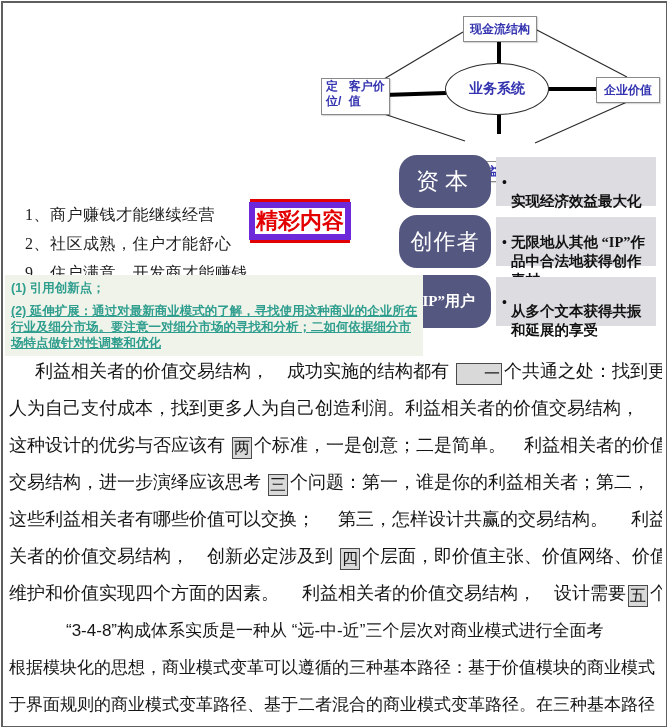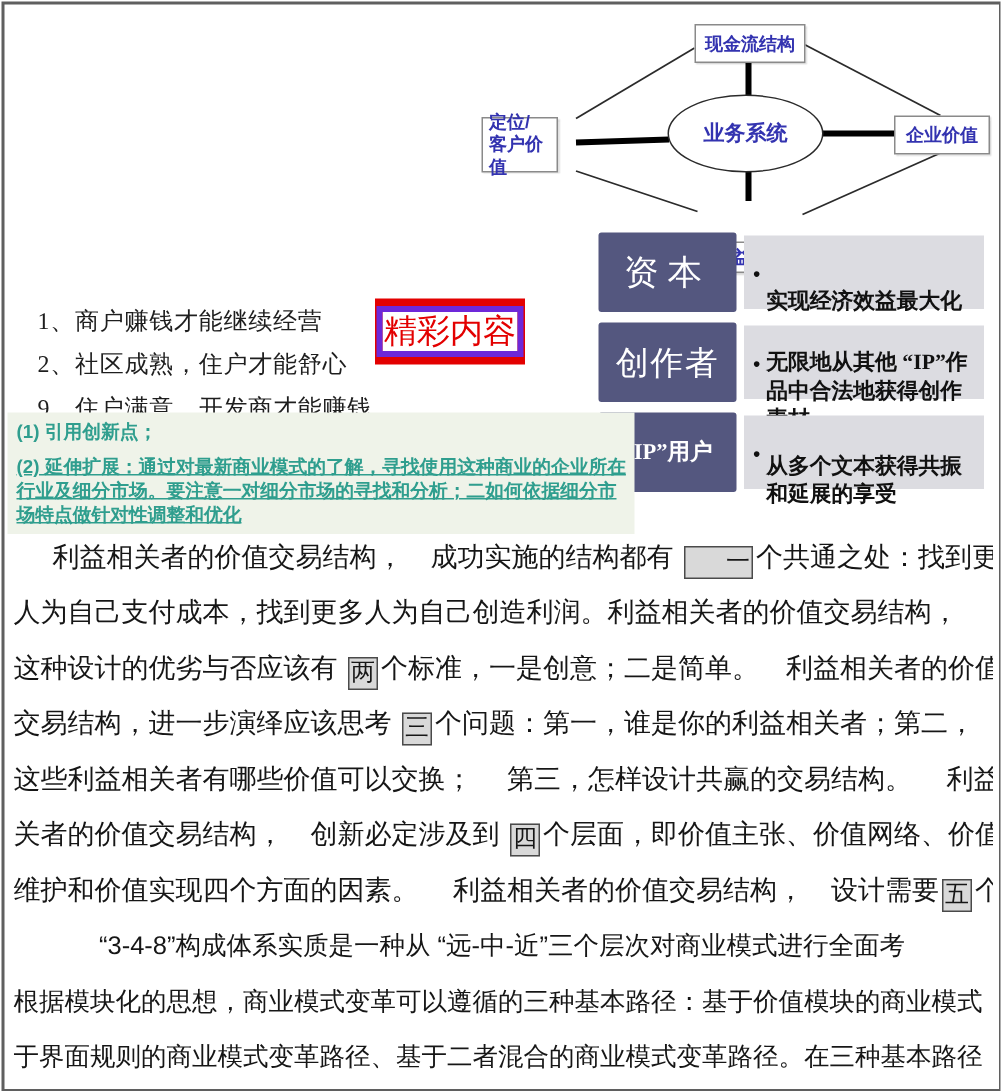--- a/index.html
+++ b/index.html
@@ -23,53 +23,53 @@
   
   .dia{position:absolute;left:315px;top:5px;width:348px;height:150px;}
   .dia svg{position:absolute;left:0;top:0;}
   .dbox{
     position:absolute;background:#fff;border:1px solid #8a8a8a;
     color:#3333b0;font-weight:bold;font-size:12px;
     display:flex;align-items:center;justify-content:center;
     box-shadow:1px 1px 1px rgba(0,0,0,.15);
   }
   .d-top{left:145px;top:8px;width:72px;height:24px;}
-  .d-left{left:3px;top:70px;width:51px;height:37px;flex-direction:column;align-items:flex-start;justify-content:center;padding-left:4px;box-sizing:border-box;line-height:15px;}
+  .d-left{left:3px;top:70px;width:69px;height:37px;flex-direction:row;align-items:flex-start;justify-content:center;padding-left:4px;box-sizing:border-box;line-height:15px;}
   .d-right{left:278px;top:69px;width:62px;height:24px;}
   .d-bottom{left:147px;top:125px;width:70px;height:19px;margin-top:28px;}
   .d-ellipse{
     position:absolute;left:127px;top:55px;width:102px;height:50px;border-radius:50%;
     border:1.5px solid #2b2b2b;background:#fff;color:#3333b0;font-weight:bold;font-size:14px;
     display:flex;align-items:center;justify-content:center;
   }
   
   .numlist{
     position:absolute;left:22px;top:197px;
     font-family:"Liberation Serif","DejaVu Serif",serif;
     font-size:16px;color:#1e1e1e;line-height:29px;letter-spacing:.5px;
   }
   
   .stamp{
     position:absolute;left:247px;top:196px;width:100px;height:44px;box-sizing:border-box;
     border:5px solid #e30000;background:#fff;
     display:flex;align-items:center;justify-content:center;padding:1px;
   }
   .stamp .inner{
-    border:4px solid #6d28d9;color:#e30000;font-weight:normal;font-size:22px;
+    border:6px solid #6d28d9;color:#e30000;font-weight:bold;font-size:22px;
     font-family:"Liberation Serif","DejaVu Serif",serif;
     padding:0 1px;white-space:nowrap;line-height:26px;
   }
   
   .rows{position:absolute;left:396px;top:152px;width:260px;height:176px;}
   .prow{position:absolute;left:0;width:260px;height:53px;}
   .prow:nth-child(1){top:0;}
   .prow:nth-child(2){top:60px;}
   .prow:nth-child(3){top:120px;}
   .pbox{
-    position:absolute;left:0;top:0;width:92px;height:53px;border-radius:2px;
+    position:absolute;left:0;top:0;width:92px;height:53px;border-radius:18px;
     background:#54577f;color:#fff;display:flex;align-items:center;justify-content:center;
     font-family:"Liberation Serif","DejaVu Serif",serif;
   }
   .prow:nth-child(1) .pbox{font-size:23px;letter-spacing:6px;}
   .prow:nth-child(2) .pbox{font-size:22px;letter-spacing:1px;}
   .prow:nth-child(3) .pbox{font-size:15px;font-weight:bold;}
   .pbar{
     position:absolute;left:97px;top:2px;width:160px;height:49px;background:#dcdce1;
     display:flex;align-items:center;box-sizing:border-box;padding:2px 2px 2px 6px;
   }

